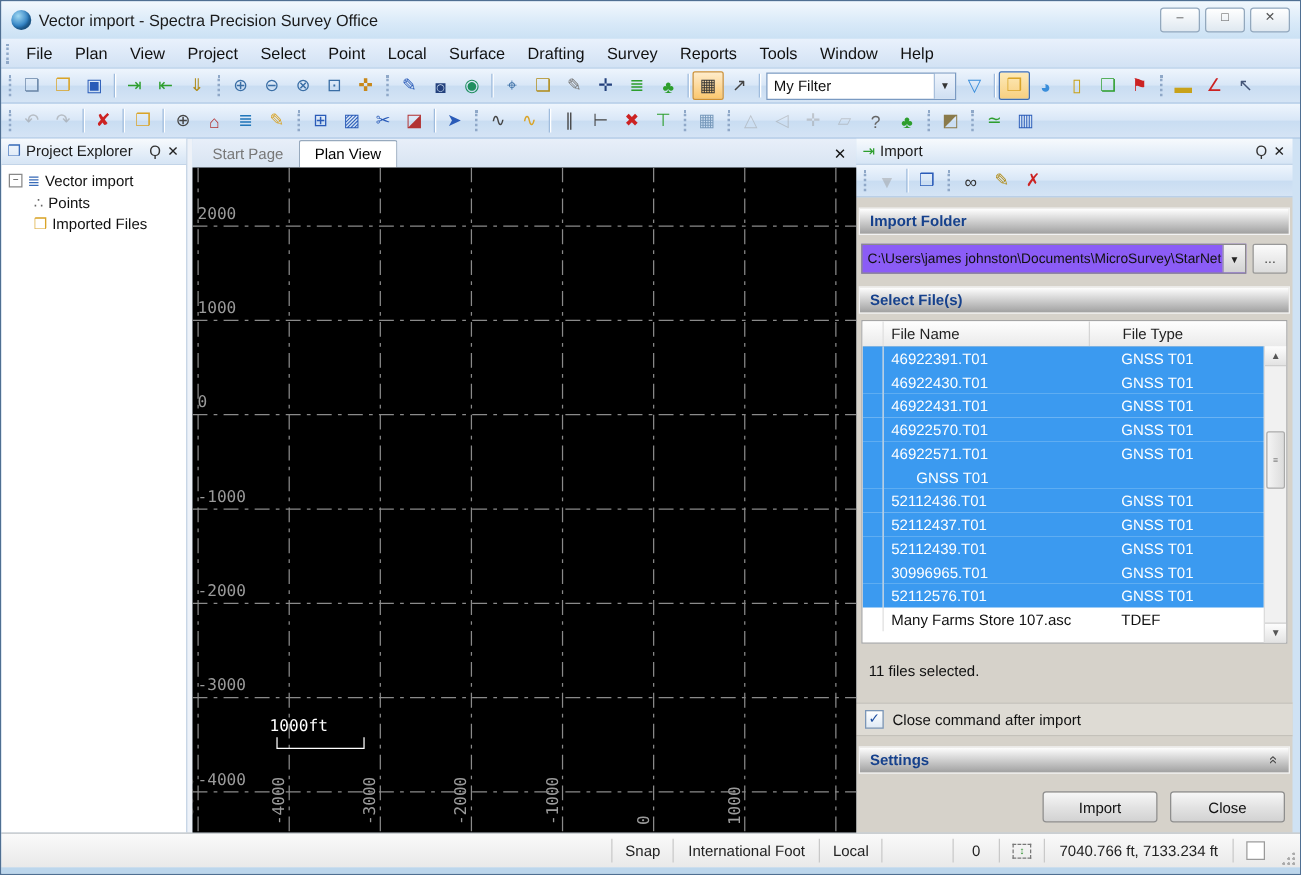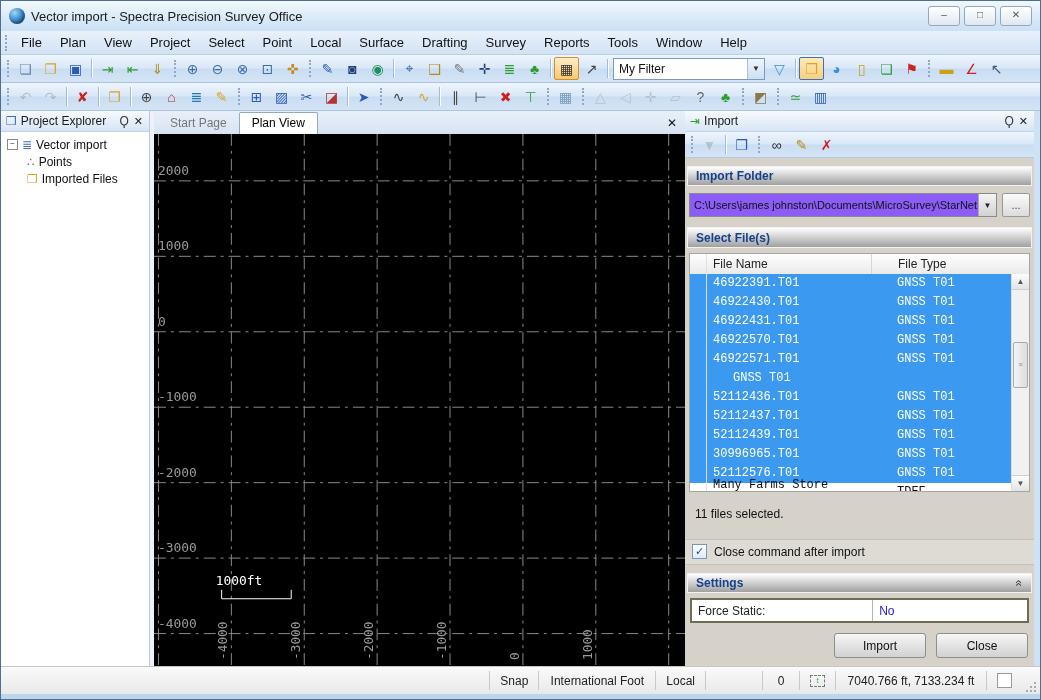--- a/index.html
+++ b/index.html
@@ -76,21 +76,21 @@
   .ftable{margin:5px 4px 0;background:#fff;border:1px solid #a5a5a5;height:257px;position:relative;overflow:hidden;
           font-size:12px;}
   .thead{height:20px;display:flex;align-items:flex-start;background:linear-gradient(#fefefe,#eaeaea);
          border-bottom:1px solid #c5c5c5;color:#222;}
   .c-sel{width:16px;flex:0 0 auto;border-right:1px solid #e0e0e0;height:100%;}
   .c-name{width:158px;flex:0 0 auto;padding-left:6px;border-right:1px solid #d5d5d5;height:100%;display:flex;align-items:center;}
   .c-type{flex:1;padding-left:6px;height:100%;display:flex;align-items:center;margin-left:20px;}
   .tbody{position:absolute;top:20px;left:0;right:17px;bottom:0;overflow:hidden;}
   .trow{height:19px;display:flex;align-items:center;color:#111;}
   .trow.sel{background:#3b9af0;color:#fff;}
-  .trow .c-name,.trow .c-type{border-right:none;font-family:Liberation Mono, monospace;}
+  .trow .c-name,.trow .c-type{border-right:none;}
   .vscroll{position:absolute;top:20px;right:0;bottom:0;width:17px;background:#f1f1f1;border-left:1px solid #dcdcdc;
            display:flex;flex-direction:column;align-items:center;}
   .sc-btn{width:100%;height:15px;font-size:8px;color:#555;text-align:center;line-height:15px;
           background:linear-gradient(#fdfdfd,#e3e3e3);border-bottom:1px solid #cfcfcf;}
   .sc-btn.down{margin-top:auto;border-top:1px solid #cfcfcf;border-bottom:none;}
   .sc-thumb{width:13px;height:44px;margin-top:52px;border:1px solid #a9a9a9;border-radius:2px;
             background:linear-gradient(90deg,#f4f4f4,#dcdcdc);display:flex;align-items:center;justify-content:center;
             font-size:7px;color:#888;}
   .files-status{padding:15px 0 18px 10px;font-size:12px;color:#111;}
   .checkbox-row{height:25px;display:flex;align-items:center;gap:7px;padding-left:7px;font-size:12px;color:#111;
@@ -559,26 +559,20 @@
 
         <div class="checkbox-row">
           <span class="checkbox">✓</span>
           <span>Close command after import</span>
         </div>
 
         <div class="section-header">
           <span>Settings</span>
           <span class="chev">«</span>
         </div>
-        <div class="set-table" id="settings-rows">
-            <div class="set-row">
-              <span class="set-label">Force Static:</span>
-              <span class="set-value">No</span>
-            </div>
-          </div>
 
         <div class="rp-buttons" id="rp-buttons">
             <div class="btn">Import</div>
             <div class="btn">Close</div>
           </div>
       </div>
     </div>
   </div>
 
   <div class="statusbar" id="statusbar">

